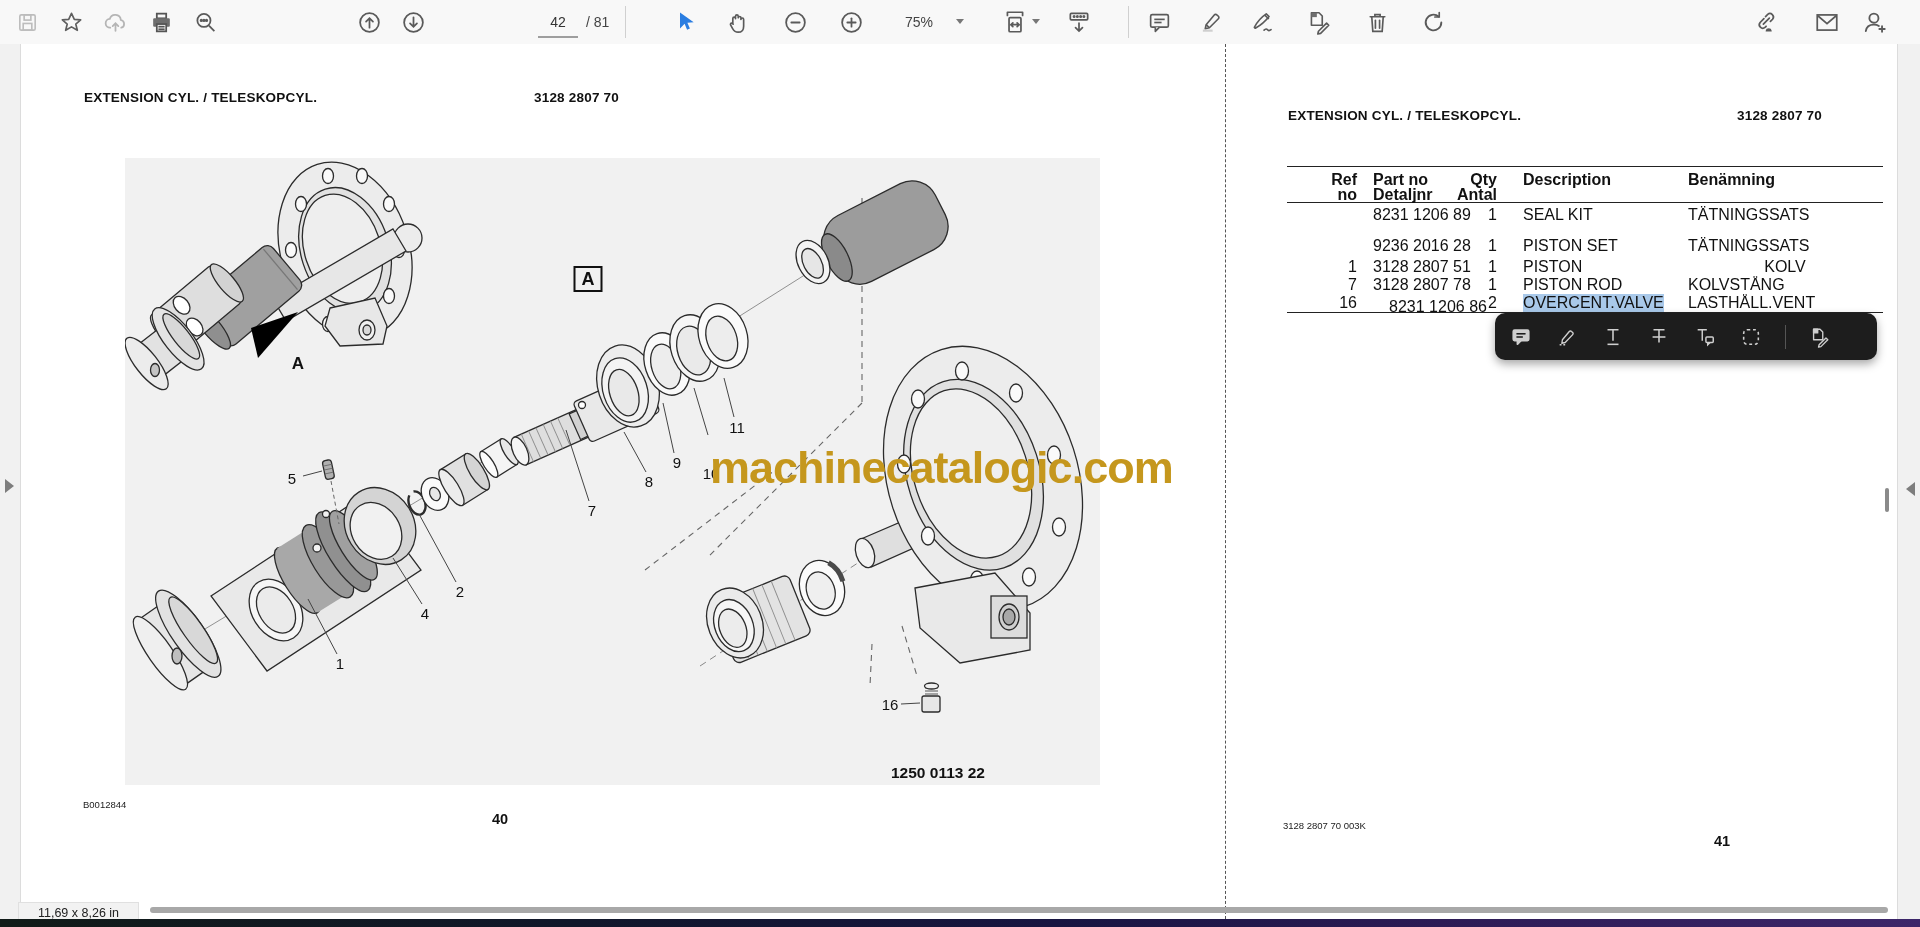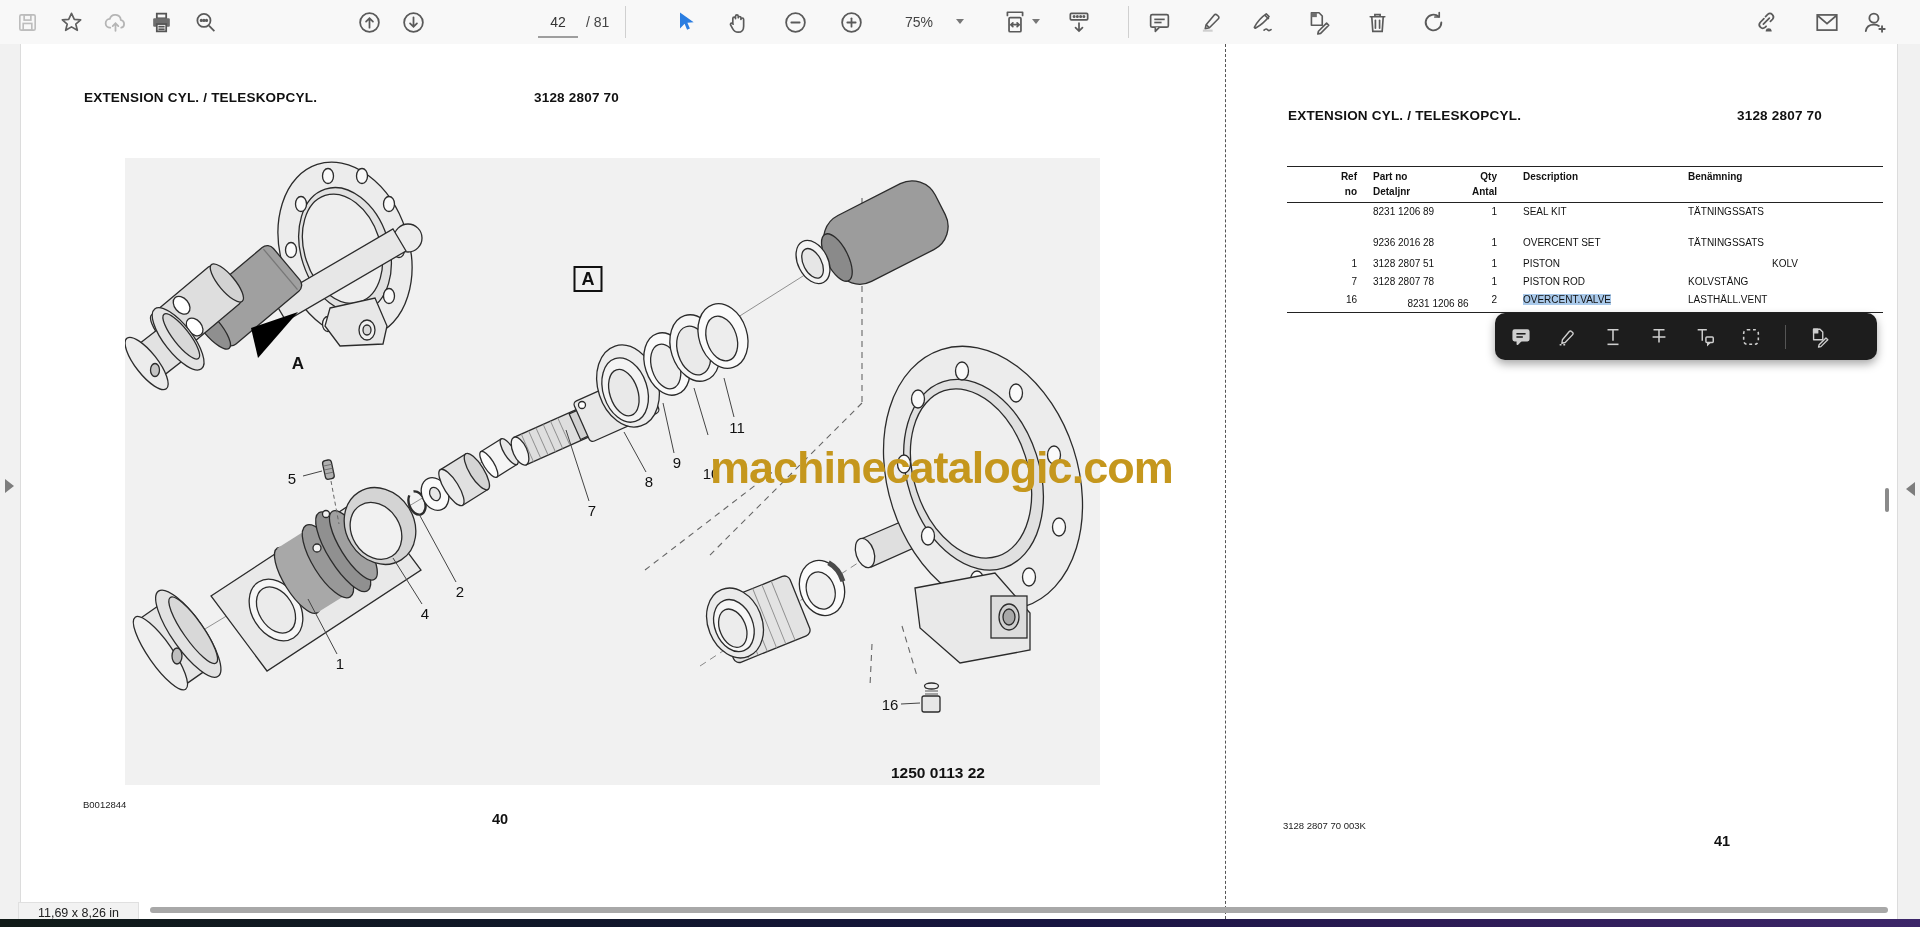--- a/index.html
+++ b/index.html
@@ -23,21 +23,21 @@
   
   #diagram{position:absolute;left:104px;top:114px;width:975px;height:627px;background:#f1f1f1;}
   .plabel{position:absolute;transform:translate(-50%,-50%);font-size:15px;color:#111;white-space:nowrap;}
   .plabel.bold{font-weight:bold;font-size:17px;}
   .plabel.boxed{font-size:18px;font-weight:bold;border:2.5px solid #111;padding:0px 6px;line-height:22px;}
   #watermark{position:absolute;left:689px;top:398px;font-size:45px;font-weight:bold;letter-spacing:-1px;white-space:nowrap;}
   .small-code{position:absolute;font-size:9.5px;color:#222;white-space:nowrap;}
   .pagenum{position:absolute;font-size:14.5px;color:#111;font-weight:bold;}
   .fig-num{position:absolute;font-size:15.5px;font-weight:600;color:#111;white-space:nowrap;}
   
-  #ptable{position:absolute;left:1266px;top:122px;width:596px;height:150px;font-size:10px;color:#111;overflow:hidden;}
+  #ptable{position:absolute;left:1266px;top:122px;width:596px;height:150px;font-size:16px;color:#111;overflow:hidden;}
   .trule{position:absolute;left:0;width:596px;height:0;border-top:1.4px solid #222;}
   .th{position:absolute;font-weight:bold;white-space:nowrap;}
   .trow span{position:absolute;white-space:nowrap;}
   .c-ref{left:0;width:70px;text-align:right;}
   .c-part{left:86px;width:130px;}
   .c-qty{left:170px;width:40px;text-align:right;}
   .c-desc{left:236px;}
   .c-ben{left:401px;width:194px;overflow:hidden;}
   
   #ctx-toolbar{position:absolute;left:1474px;top:269px;width:382px;height:47px;background:#1d1d1d;border-radius:10px;box-shadow:0 4px 10px rgba(0,0,0,.35);display:flex;align-items:center;padding:0 14px;box-sizing:border-box;gap:22px;}
@@ -491,21 +491,21 @@
               <span class="c-ref" style="top: 40px;"></span>
               <span class="c-part" style="top: 40px;">8231 1206 89</span>
               <span class="c-qty" style="top: 40px;">1</span>
               <span class="c-desc" style="top: 40px;">SEAL KIT</span>
               <span class="c-ben" style="top: 40px;">TÄTNINGSSATS</span>
             </div>
             <div class="trow">
               <span class="c-ref" style="top: 71px;"></span>
               <span class="c-part" style="top: 71px;">9236 2016 28</span>
               <span class="c-qty" style="top: 71px;">1</span>
-              <span class="c-desc" style="top: 71px;">OVERCENT SET</span>
+              <span class="c-desc" style="top: 71px;">PISTON SET</span>
               <span class="c-ben" style="top: 71px;">TÄTNINGSSATS</span>
             </div>
             <div class="trow">
               <span class="c-ref" style="top: 92px;">1</span>
               <span class="c-part" style="top: 92px;">3128 2807 51</span>
               <span class="c-qty" style="top: 92px;">1</span>
               <span class="c-desc" style="top: 92px;">PISTON</span>
               <span class="c-ben" style="top: 92px; text-align: center;">KOLV</span>
             </div>
             <div class="trow">

